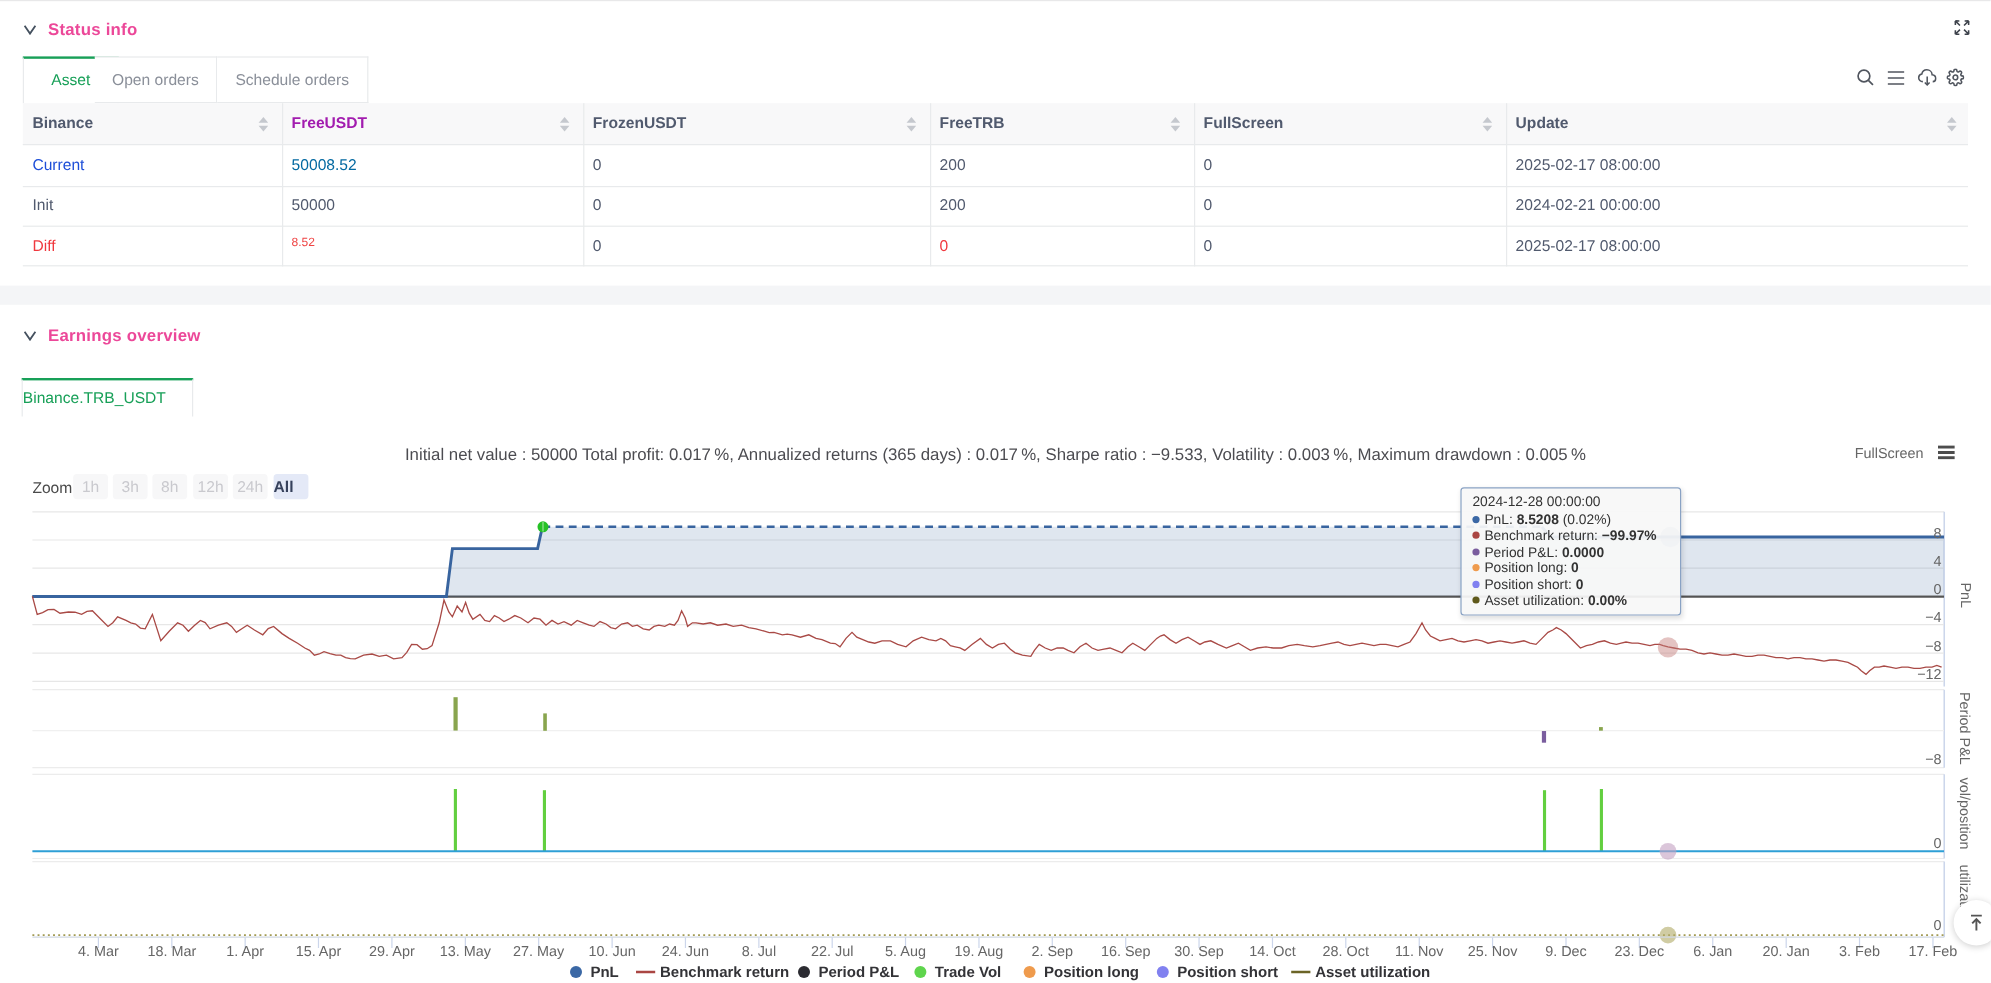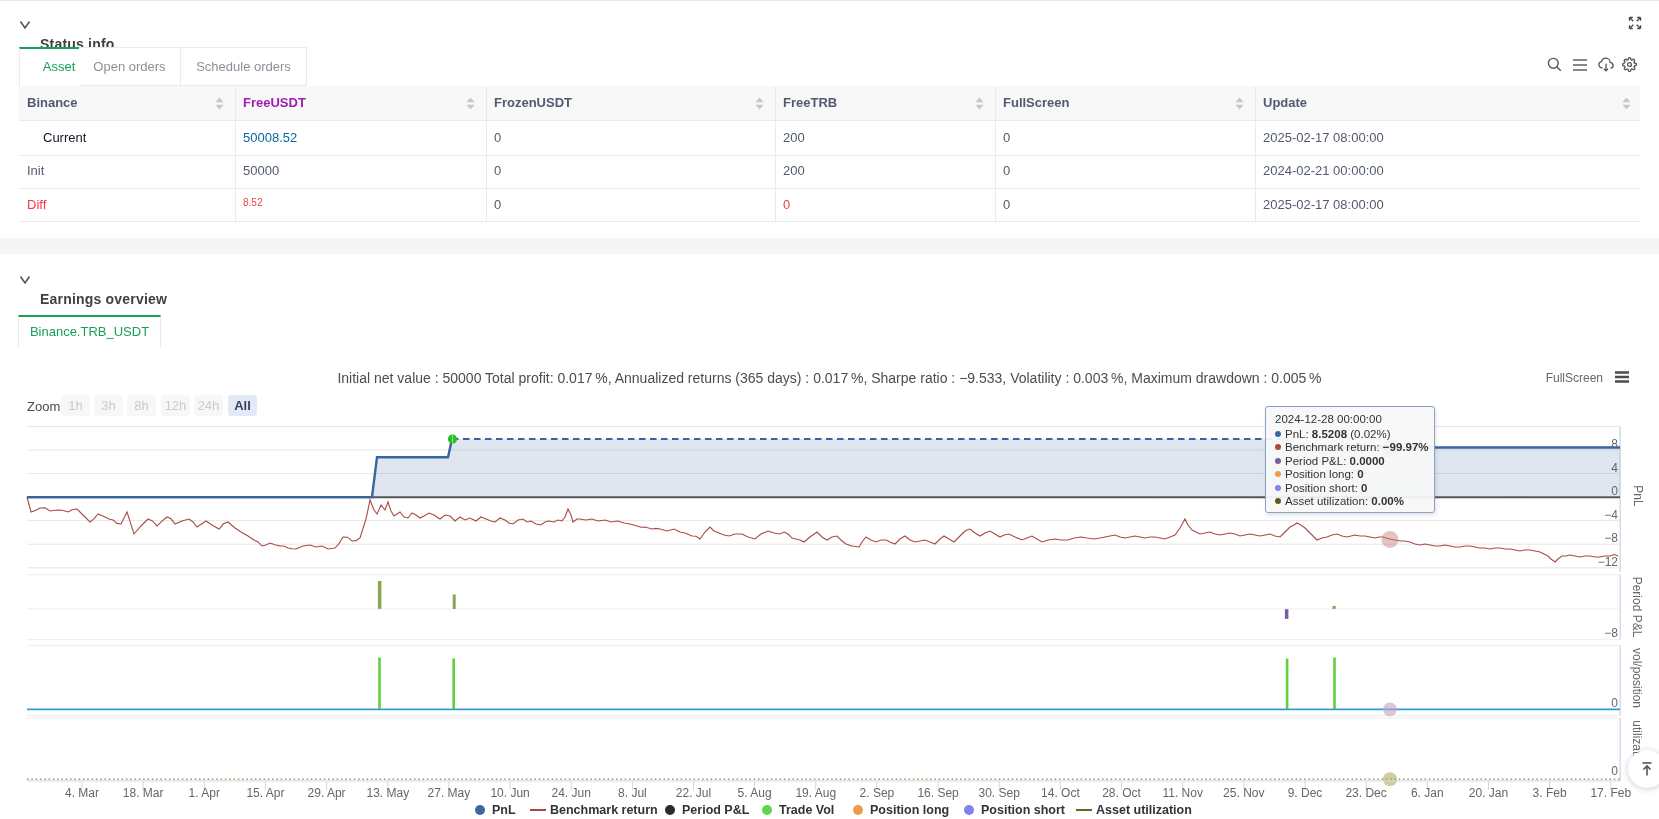--- a/index.html
+++ b/index.html
@@ -1,19 +1,19 @@
 <!DOCTYPE html>
 <html><head>
 <meta charset="utf-8">
 <style>
   * { margin:0; padding:0; box-sizing:border-box; }
   html,body { width:1659px; height:819px; background:#fff; font-family:"Liberation Sans", sans-serif; overflow:hidden; }
   .abs { position:absolute; }
   body { position:relative; }
-  .ttl { font-size:14px; font-weight:bold; color:#404040; letter-spacing:.2px;margin-top:20px; }
+  .ttl { font-size:14px; font-weight:bold; color:#ec4899; letter-spacing:.2px; }
   .tabtxt { font-size:13px; color:#8a8f99; }
   svg text { font-family:"Liberation Sans", sans-serif; }
 </style>
 </head>
 <body>
 
 <div class="abs" style="left:0;top:0;width:1659px;height:1px;background:#e8e8e9;"></div>
 
 <svg class="abs" style="left:18px;top:18px;" width="14" height="14" viewBox="0 0 14 14">
     <polyline points="2.5,3.5 7,10 11.5,3.5" fill="none" stroke="#45515f" stroke-width="1.5"></polyline>
@@ -82,21 +82,21 @@
 <div class="abs" style="left:1003px;top:95px;font-size:13px;font-weight:bold;color:#515a6e;">FullScreen</div>
 <svg class="abs" style="left:1235px;top:97px;" width="9" height="13" viewBox="0 0 9 13">
     <polygon points="4.5,0.5 8.5,5.2 0.5,5.2" fill="#c5c8ce"></polygon>
     <polygon points="4.5,12.5 8.5,7.8 0.5,7.8" fill="#c5c8ce"></polygon>
   </svg>
 <div class="abs" style="left:1263px;top:95px;font-size:13px;font-weight:bold;color:#515a6e;">Update</div>
 <svg class="abs" style="left:1622px;top:97px;" width="9" height="13" viewBox="0 0 9 13">
     <polygon points="4.5,0.5 8.5,5.2 0.5,5.2" fill="#c5c8ce"></polygon>
     <polygon points="4.5,12.5 8.5,7.8 0.5,7.8" fill="#c5c8ce"></polygon>
   </svg>
-<div class="abs" style="left:27px;top:130px;font-size:13px;color:#0f172a;margin-left:16px;">Current</div>
+<div class="abs" style="left:27px;top:130px;font-size:13px;color:#1d4ed8;">Current</div>
 <div class="abs" style="left:243px;top:130px;font-size:13px;color:#0369a1;">50008.52</div>
 <div class="abs" style="left:494px;top:130px;font-size:13px;color:#515a6e;">0</div>
 <div class="abs" style="left:783px;top:130px;font-size:13px;color:#515a6e;">200</div>
 <div class="abs" style="left:1003px;top:130px;font-size:13px;color:#515a6e;">0</div>
 <div class="abs" style="left:1263px;top:130px;font-size:13px;color:#515a6e;">2025-02-17 08:00:00</div>
 <div class="abs" style="left:27px;top:163px;font-size:13px;color:#515a6e;">Init</div>
 <div class="abs" style="left:243px;top:163px;font-size:13px;color:#515a6e;">50000</div>
 <div class="abs" style="left:494px;top:163px;font-size:13px;color:#515a6e;">0</div>
 <div class="abs" style="left:783px;top:163px;font-size:13px;color:#515a6e;">200</div>
 <div class="abs" style="left:1003px;top:163px;font-size:13px;color:#515a6e;">0</div>
@@ -107,37 +107,37 @@
 <div class="abs" style="left:783px;top:197px;font-size:13px;color:#f0383e;">0</div>
 <div class="abs" style="left:1003px;top:197px;font-size:13px;color:#515a6e;">0</div>
 <div class="abs" style="left:1263px;top:197px;font-size:13px;color:#515a6e;">2025-02-17 08:00:00</div>
 
 <div class="abs" style="left:0;top:238px;width:1659px;height:16px;background:#f4f5f7;"></div>
 
 <svg class="abs" style="left:18px;top:273px;" width="14" height="14" viewBox="0 0 14 14">
     <polyline points="2.5,3.5 7,10 11.5,3.5" fill="none" stroke="#45515f" stroke-width="1.5"></polyline>
   </svg>
 <div class="abs ttl" style="left:40px;top:271px;">Earnings overview</div>
-<div class="abs" style="left:18px;top:315px;width:143px;height:32px;background:#fff;border:1px solid #e8eaec;border-top:2px solid #18a058;border-bottom:none;text-align:center;line-height:29px;font-size:13px;color:#18a058;">Binance.TRB_USDT</div>
+<div class="abs" style="left:18px;top:315px;width:143px;height:32px;background:#fff;border:1px solid #e8eaec;border-top:2px solid #18a058;border-bottom:none;text-align:left;line-height:29px;font-size:13px;color:#18a058;">Binance.TRB_USDT</div>
 
 <div class="abs" style="left:0;top:370px;width:1659px;text-align:center;font-size:14px;color:#4c4c51;">Initial net value : 50000 Total profit: 0.017 %, Annualized returns (365 days) : 0.017 %, Sharpe ratio : −9.533, Volatility : 0.003 %, Maximum drawdown : 0.005 %</div>
 <div class="abs" style="left:1443px;top:371px;width:160px;text-align:right;font-size:12px;color:#666;">FullScreen</div>
 <svg class="abs" style="left:1615px;top:371px;" width="14" height="12" viewBox="0 0 14 12" stroke="#4d4d4d" stroke-width="2.5">
     <line x1="0" y1="1.5" x2="14" y2="1.5"></line>
     <line x1="0" y1="6" x2="14" y2="6"></line>
     <line x1="0" y1="10.5" x2="14" y2="10.5"></line>
   </svg>
 
 <div class="abs" style="left:27px;top:399px;font-size:13px;color:#4a4a4a;">Zoom</div>
 <div class="abs" style="left:61px;top:395px;width:29px;height:21px;background:#f7f7f8;border-radius:3px;text-align:center;line-height:21px;font-size:13px;color:#c9c9ce;">1h</div>
 <div class="abs" style="left:94px;top:395px;width:29px;height:21px;background:#f7f7f8;border-radius:3px;text-align:center;line-height:21px;font-size:13px;color:#c9c9ce;">3h</div>
 <div class="abs" style="left:127px;top:395px;width:29px;height:21px;background:#f7f7f8;border-radius:3px;text-align:center;line-height:21px;font-size:13px;color:#c9c9ce;">8h</div>
 <div class="abs" style="left:161px;top:395px;width:29px;height:21px;background:#f7f7f8;border-radius:3px;text-align:center;line-height:21px;font-size:13px;color:#c9c9ce;">12h</div>
 <div class="abs" style="left:194px;top:395px;width:29px;height:21px;background:#f7f7f8;border-radius:3px;text-align:center;line-height:21px;font-size:13px;color:#c9c9ce;">24h</div>
-<div class="abs" style="left:228px;top:395px;width:29px;height:21px;background:#e4e9f7;border-radius:3px;text-align:center;line-height:21px;font-size:13px;font-weight:bold;color:#36415c;">All</div>
+<div class="abs" style="left:228px;top:395px;width:29px;height:21px;background:#e4e9f7;border-radius:3px;line-height:21px;font-size:13px;font-weight:bold;color:#36415c;">All</div>
 <svg class="abs" style="left:0;top:388px;" width="1659" height="431" viewBox="0 388 1659 431">
 <line x1="27" y1="426.5" x2="1620" y2="426.5" stroke="#e7e7e7" stroke-width="1"></line>
 <line x1="27" y1="574.7" x2="1620" y2="574.7" stroke="#ececec" stroke-width="1"></line>
 <line x1="27" y1="639.7" x2="1620" y2="639.7" stroke="#ececec" stroke-width="1"></line>
 <line x1="27" y1="645.3" x2="1620" y2="645.3" stroke="#ececec" stroke-width="1"></line>
 <line x1="27" y1="715.4" x2="1620" y2="715.4" stroke="#ececec" stroke-width="1"></line>
 <line x1="27" y1="718.0" x2="1620" y2="718.0" stroke="#ececec" stroke-width="1"></line>
 <line x1="1620.2" y1="426.5" x2="1620.2" y2="572" stroke="#ccd6eb" stroke-width="1.3"></line>
 <line x1="1620.2" y1="574.7" x2="1620.2" y2="639.7" stroke="#ccd6eb" stroke-width="1.3"></line>
 <line x1="1620.2" y1="645.3" x2="1620.2" y2="715.4" stroke="#ccd6eb" stroke-width="1.3"></line>
@@ -246,21 +246,21 @@
 <text x="779" y="814" font-size="12.5" font-weight="bold" fill="#333337">Trade Vol</text>
 <circle cx="858" cy="810" r="5" fill="#ef9b4d"></circle>
 <text x="870" y="814" font-size="12.5" font-weight="bold" fill="#333337">Position long</text>
 <circle cx="969" cy="810" r="5" fill="#8181f0"></circle>
 <text x="981" y="814" font-size="12.5" font-weight="bold" fill="#333337">Position short</text>
 <line x1="1076" y1="810" x2="1092" y2="810" stroke="#6b6426" stroke-width="2"></line>
 <text x="1096" y="814" font-size="12.5" font-weight="bold" fill="#333337">Asset utilization</text>
 </svg>
 
 <style>.tdot{display:inline-block;width:6px;height:6px;border-radius:50%;margin:0 4px 1px 0;}</style>
-<div class="abs" style="left:1217px;top:406px;width:170px;height:107px;background:rgba(247,247,247,0.93);border:1px solid #89a2c4;border-radius:3px;box-shadow:1px 2px 4px rgba(0,0,0,0.12);font-size:11.5px;color:#333;padding:6px 0 0 9px;line-height:13.5px;white-space:nowrap;overflow:hidden;margin-left:48px;">
+<div class="abs" style="left:1217px;top:406px;width:184px;height:107px;background:rgba(247,247,247,0.93);border:1px solid #89a2c4;border-radius:3px;box-shadow:1px 2px 4px rgba(0,0,0,0.12);font-size:11.5px;color:#333;padding:6px 0 0 9px;line-height:13.5px;white-space:nowrap;overflow:hidden;">
   <div style="margin-bottom:1px;">2024-12-28 00:00:00</div>
   <div><span class="tdot" style="background:#3b68a5;"></span>PnL: <b>8.5208</b> (0.02%)</div>
   <div><span class="tdot" style="background:#aa4643;"></span>Benchmark return: <b>−99.97%</b></div>
   <div><span class="tdot" style="background:#7a5d9e;"></span>Period P&amp;L: <b>0.0000</b></div>
   <div><span class="tdot" style="background:#ef9b4d;"></span>Position long: <b>0</b></div>
   <div><span class="tdot" style="background:#8181f0;"></span>Position short: <b>0</b></div>
   <div><span class="tdot" style="background:#5f591b;"></span>Asset utilization: <b>0.00%</b></div>
 </div>
 
 <div class="abs" style="left:1628px;top:750px;width:38px;height:38px;background:#fff;border-radius:50%;box-shadow:0 1px 6px rgba(0,0,0,0.2);"></div>

